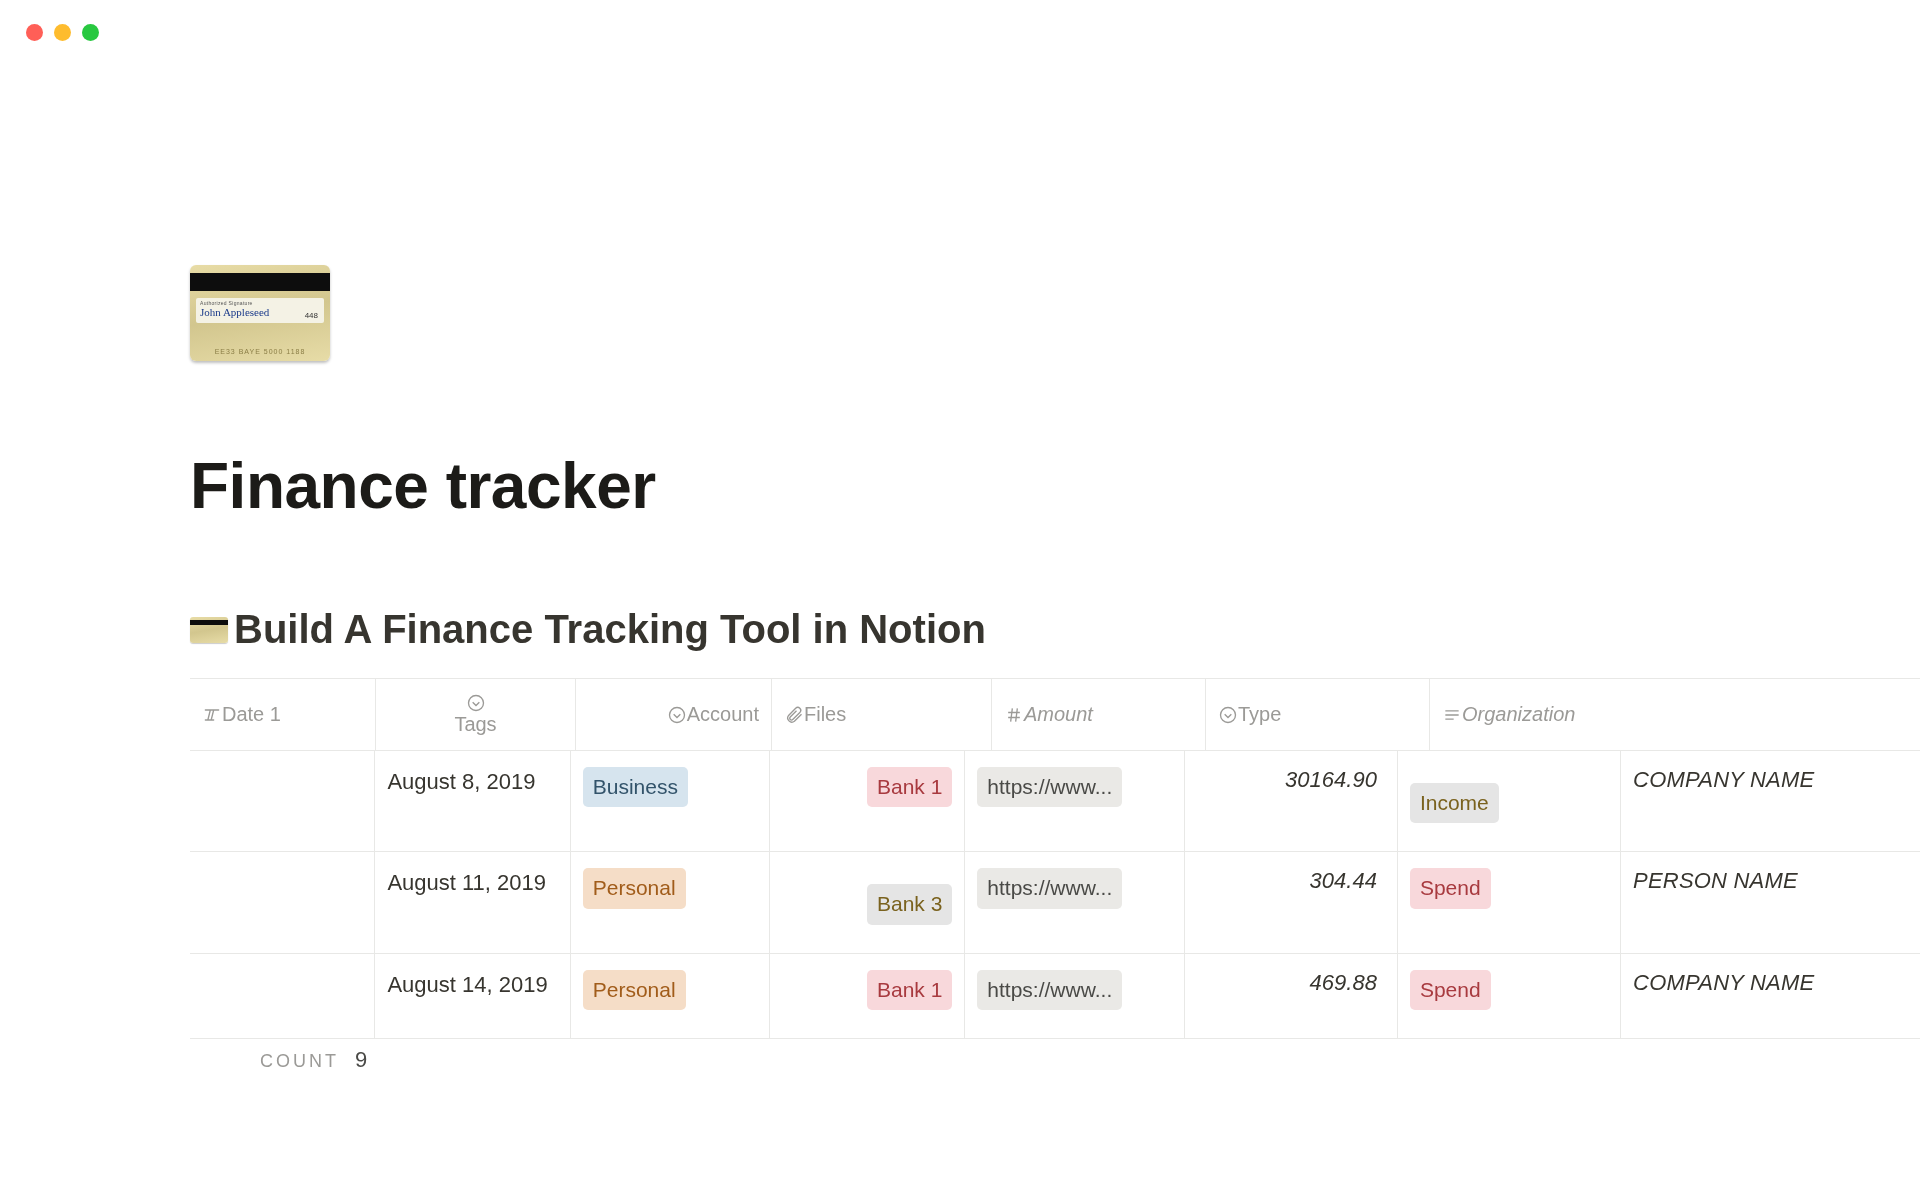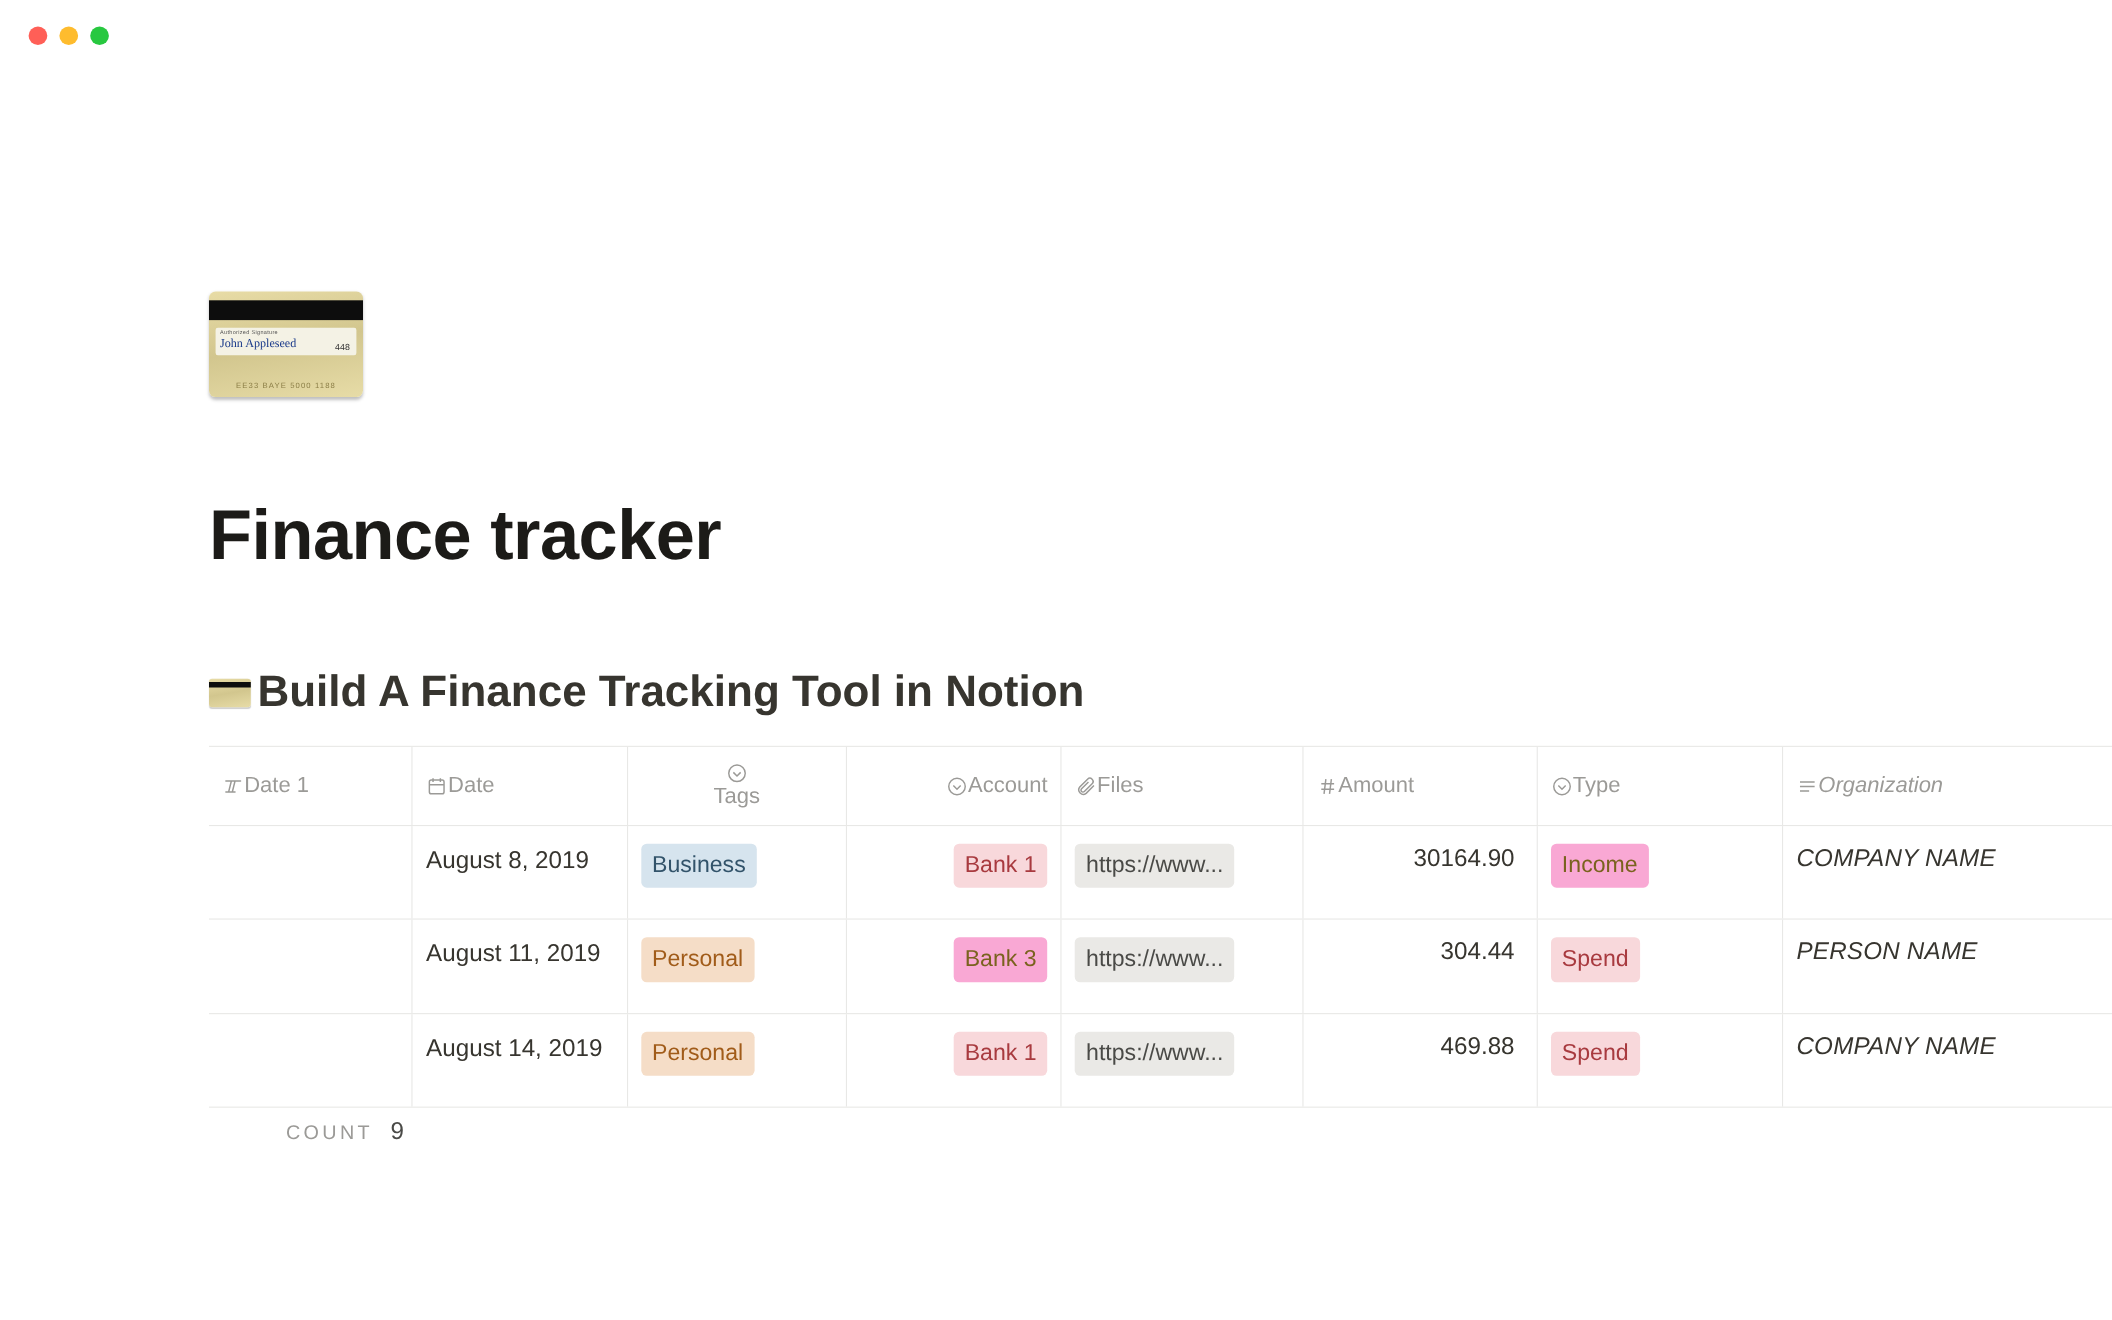--- a/index.html
+++ b/index.html
@@ -111,41 +111,41 @@
     display: flex; align-items:flex-start;
   }
   .cell { border-right: 1px solid #e8e8e6; overflow: hidden; }
   .cell:last-child { border-right: none; }
 
   .col-date1   { width: 186px; }
   .col-date    { width: 196px; }
   .col-tags    { width: 200px; flex-direction: column; }
   .col-account { width: 196px; justify-content: flex-end; }
   .col-files   { width: 220px; }
-  .col-amount  { width: 214px; justify-content: flex-end; }
+  .col-amount  { width: 214px; justify-content: flex-end; font-style: italic; }
   .col-type    { width: 224px; }
   .col-org     { width: 300px; white-space: nowrap; font-style: italic; }
 
   .db-header .col-amount { justify-content: flex-start; }
 
   .ico {
     width: 20px; height: 20px; flex: 0 0 20px;
     display:inline-flex; align-items:center; justify-content:center;
   }
 
   .tag {
     display: inline-block;
     padding: 7px 10px;
     border-radius: 5px;
     font-size: 21px;
     line-height: 1.25;
   }
   .tag-blue   { background: #d6e4ee; color:#32536a; }
   .tag-red    { background: #f8d8db; color:#a83a3f; }
-  .tag-yellow { background: #f9a8d4; color:#7a621e; }
+  .tag-yellow { background: #e5e5e5; color:#7a621e;margin-top:16px; }
   .tag-orange { background: #f5ddc7; color:#a15c1a; }
   .tag-gray   { background: #eae9e6; color:#4a4a47; }
 
   .footer {
     margin-top: 8px;
     display:flex; align-items:baseline; gap:16px;
     padding-left: 70px;
     font-size: 18px;
     color:#9b9a97;
     letter-spacing: 3px;
@@ -193,29 +193,20 @@
   <div class="db">
     <div class="db-header">
       <div class="cell col-date1">
         <span class="ico">
           <svg viewBox="0 0 24 24">
               <path d="M4 18h10M4 6h16 M6 6v0 M10 6 L7 18 M14 6 L11 18" stroke-linecap="round"></path>
             </svg>
         </span>
         <span>Date 1</span>
       </div>
-      <div class="cell col-date">
-        <span class="ico">
-          <svg viewBox="0 0 24 24">
-              <rect x="4" y="5" width="16" height="15" rx="2"></rect>
-              <path d="M4 10h16M8 3v4M16 3v4"></path>
-            </svg>
-        </span>
-        <span>Date</span>
-      </div>
       <div class="cell col-tags">
         <span class="ico">
           <svg viewBox="0 0 24 24">
               <circle cx="12" cy="12" r="9"></circle>
               <path d="M8 11l4 4 4-4"></path>
             </svg>
         </span>
         <span>Tags</span>
       </div>
       <div class="cell col-account">

